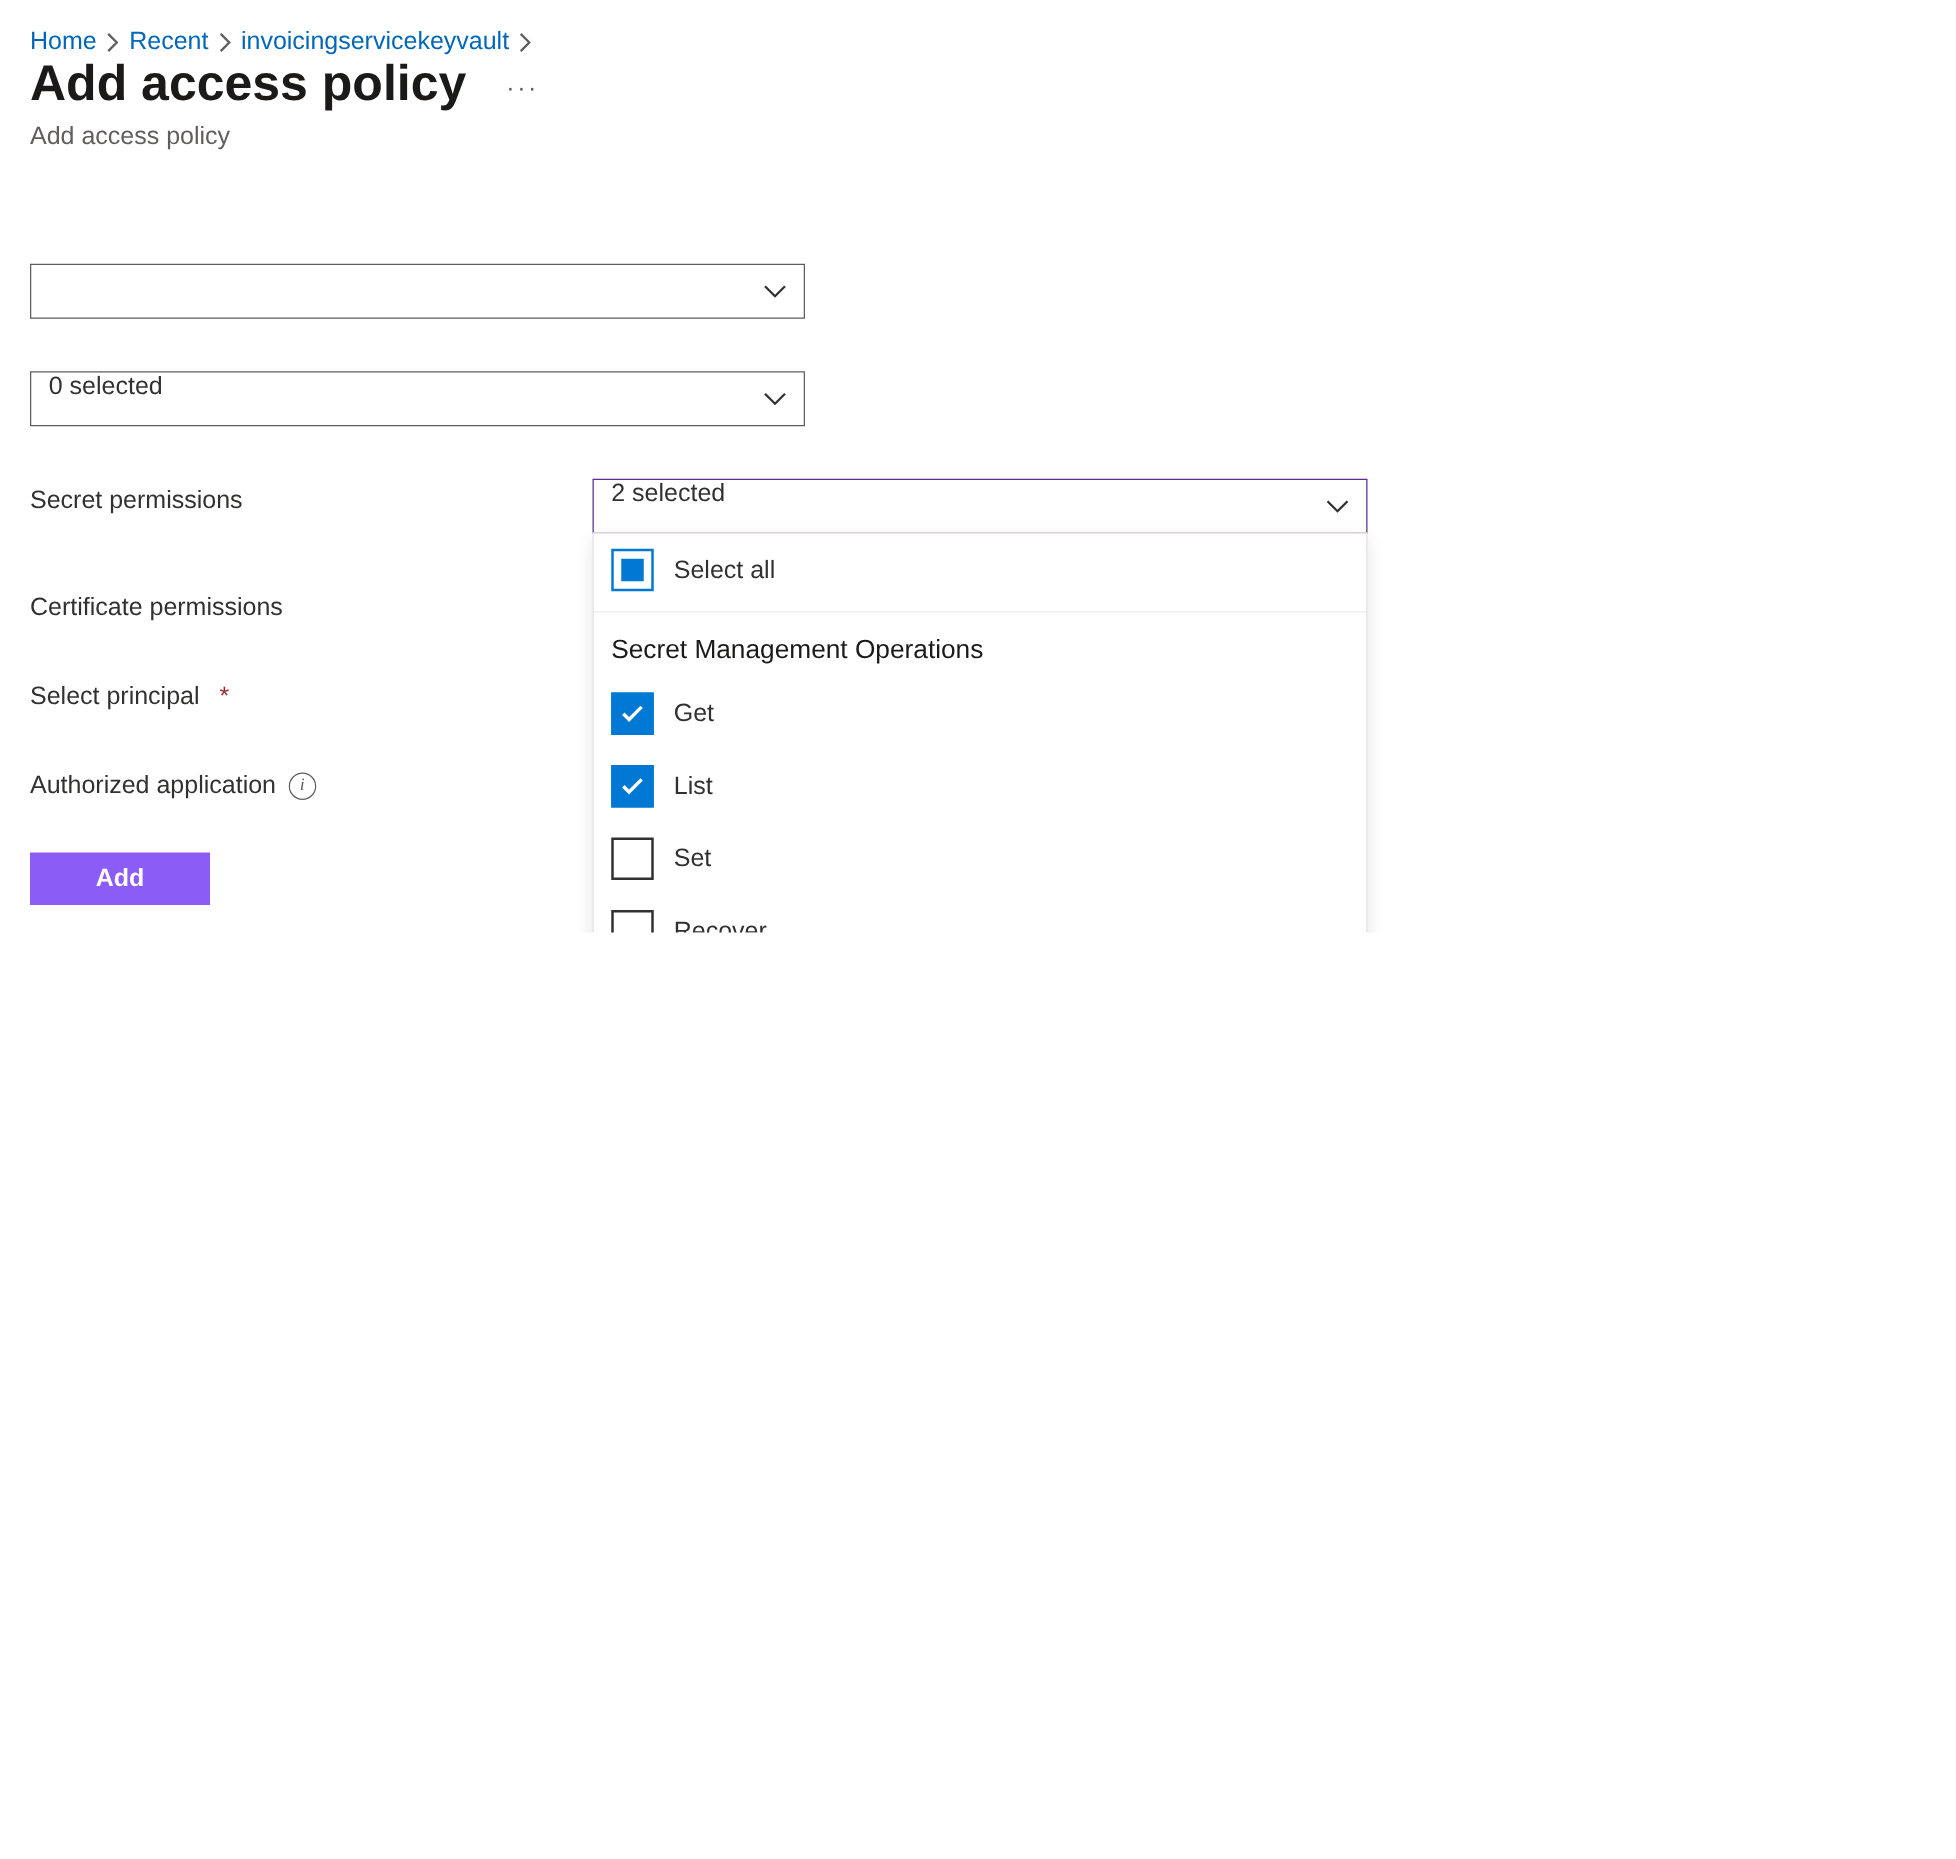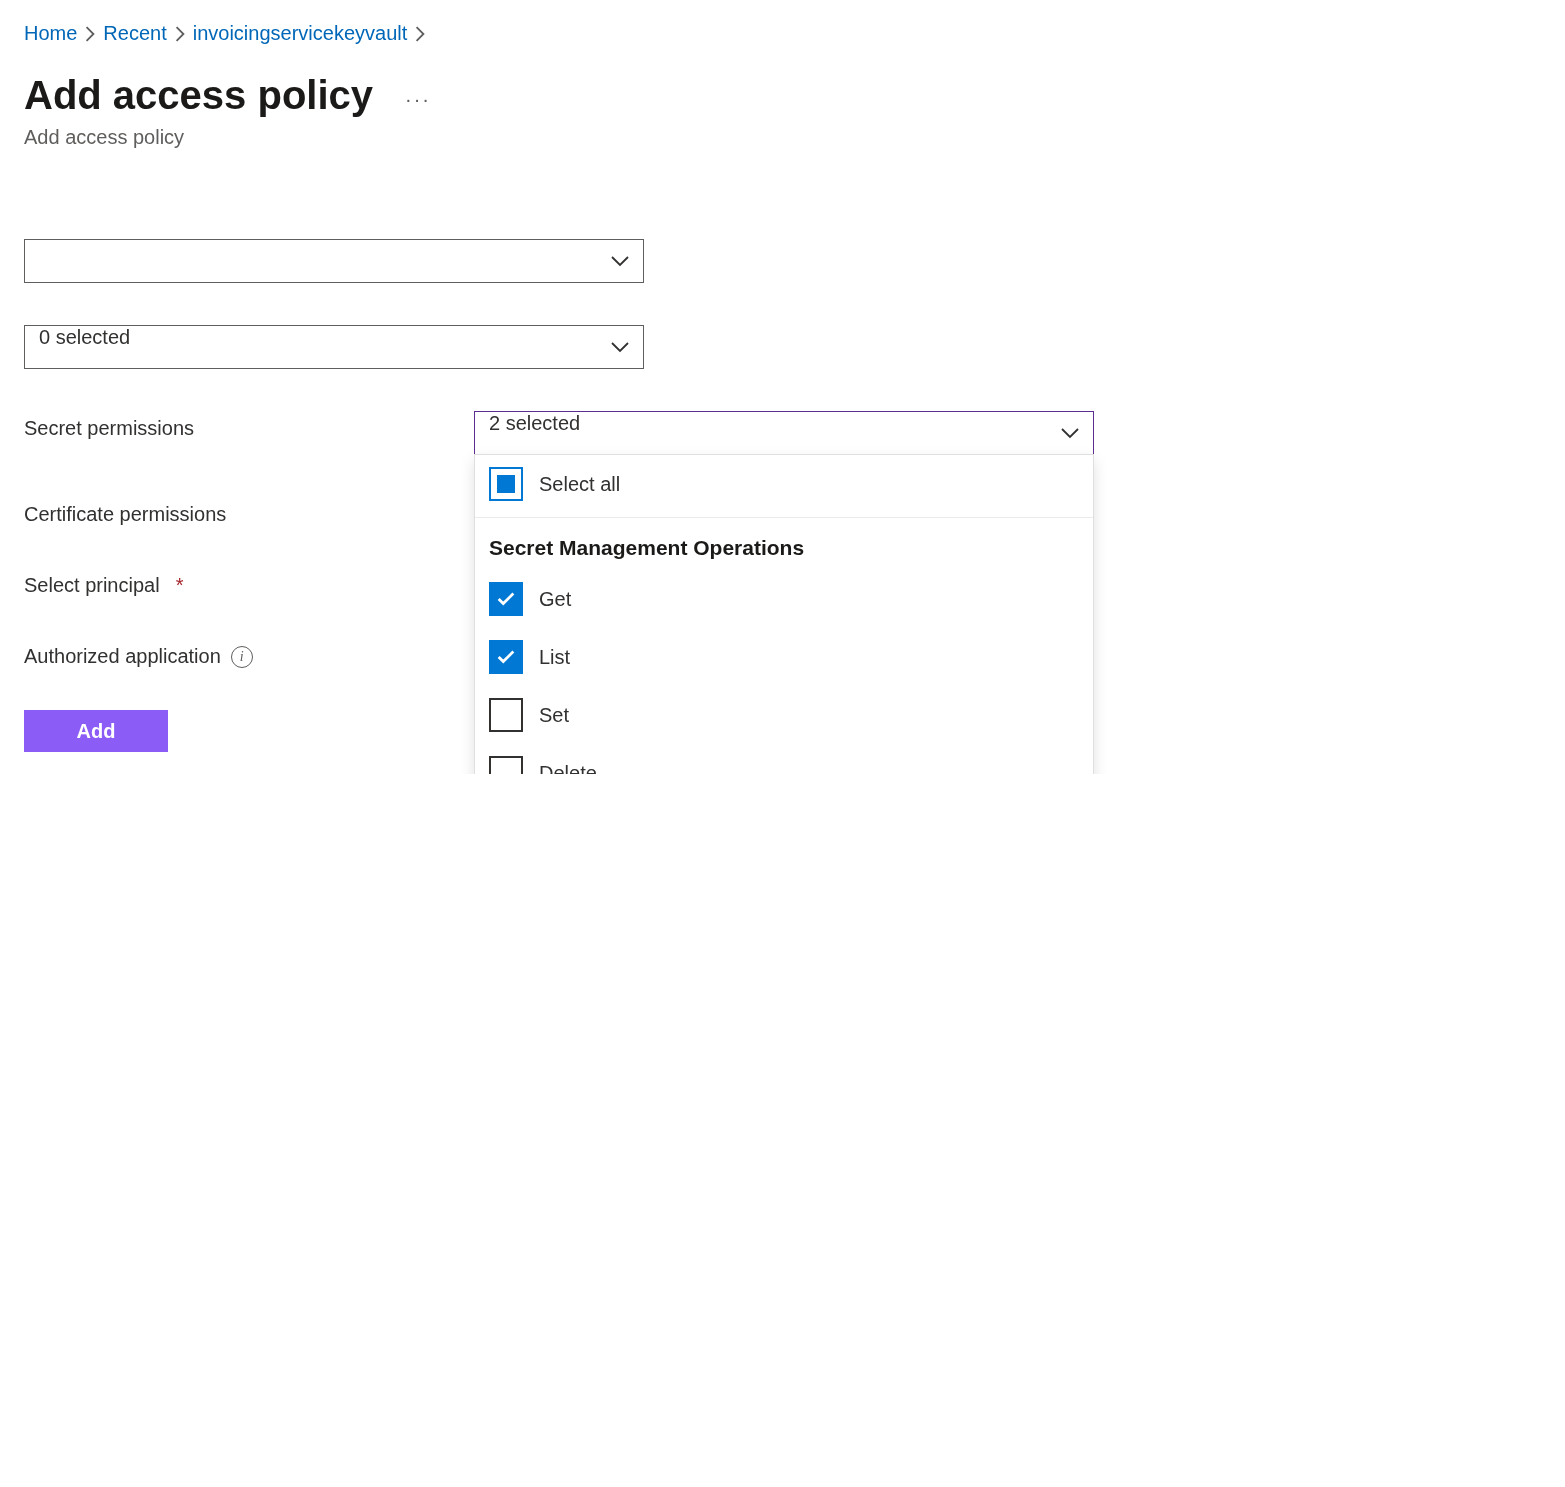--- a/index.html
+++ b/index.html
@@ -1,19 +1,19 @@
 <!DOCTYPE html>
 <html><head>
   <meta charset="utf-8">
   <style>
     * { box-sizing: border-box; margin: 0; padding: 0; font-family: "Segoe UI", -apple-system, BlinkMacSystemFont, sans-serif; }
     body { background: #fff; padding: 22px 24px; color: #323130; width: 1565px; }
 
     
-    .breadcrumb { display: flex; align-items: center; gap: 8px; font-size: 20px; margin-bottom: 28px; }
+    .breadcrumb { display: flex; align-items: center; gap: 8px; font-size: 20px; }
     .breadcrumb a { color: #0067b8; text-decoration: none; cursor: pointer; }
     .breadcrumb .sep { color: #605e5c; font-size: 16px; }
     .breadcrumb .sep svg { width: 10px; height: 16px; display: block; }
 
     
     .header-row { display: flex; align-items: center; gap: 32px; }
     h1 { font-size: 40px; font-weight: 600; color: #1b1a19; }
     .ellipsis { color: #605e5c; font-size: 20px; letter-spacing: 2px; cursor: pointer; position: relative; top: 4px; }
     .subtitle { font-size: 20px; color: #605e5c; margin-top: 8px; margin-bottom: 90px; }
 
@@ -27,21 +27,21 @@
     
     .select { position: relative; height: 44px; border: 1px solid #605e5c; background: #fff; display: flex; padding: 0 14px; font-size: 20px; color: #323130; cursor: pointer; }
     .select.active { border-color: #5c2e91; }
     .select .chev { position: absolute; right: 14px; top: 50%; transform: translateY(-50%); }
     .select .chev svg { width: 18px; height: 12px; display: block; }
 
     
     .dropdown-panel { position: absolute; left: 0; top: 43px; width: 620px; border: 1px solid #e1dfdd; background: #fff; box-shadow: 0 6px 14px rgba(0,0,0,0.12); z-index: 10; padding-bottom: 8px; }
     .opt-row { display: flex; align-items: center; gap: 16px; padding: 12px 14px; font-size: 20px; cursor: pointer; }
     .group-sep { border-top: 1px solid #edebe9; margin-top: 4px; padding-top: 18px; }
-    .group-head { font-size: 21px; font-weight: 700; padding: 0 14px 10px 14px; color: #1b1a19; }
+    .group-head { font-size: 21px; font-weight: 400; padding: 0 14px 10px 14px; color: #1b1a19; }
 
     .cb { width: 34px; height: 34px; border: 2px solid #323130; display: inline-flex; align-items: center; justify-content: center; flex-shrink: 0; }
     .cb.checked { background: #0078d4; border-color: #0078d4; }
     .cb.checked svg { width: 22px; height: 22px; display: block; }
     .cb.indet { border-color: #0078d4; }
     .cb .indet-box { width: 18px; height: 18px; background: #0078d4; }
 
     
     .btn-primary { background: #8b5cf6; color: #fff; border: none; height: 42px; min-width: 144px; font-size: 20px; font-weight: 600; cursor: pointer; }
 
@@ -150,24 +150,20 @@
                 </svg>
               </span>
             <span>List</span>
           </div>
           <div class="opt-row">
             <span class="cb"></span>
             <span>Set</span>
           </div>
           <div class="opt-row">
             <span class="cb"></span>
-            <span>Delete</span>
-          </div>
-          <div class="opt-row">
-            <span class="cb"></span>
             <span>Recover</span>
           </div>
           <div class="opt-row">
             <span class="cb"></span>
             <span>Backup</span>
           </div>
           <div class="opt-row">
             <span class="cb"></span>
             <span>Restore</span>
           </div>

